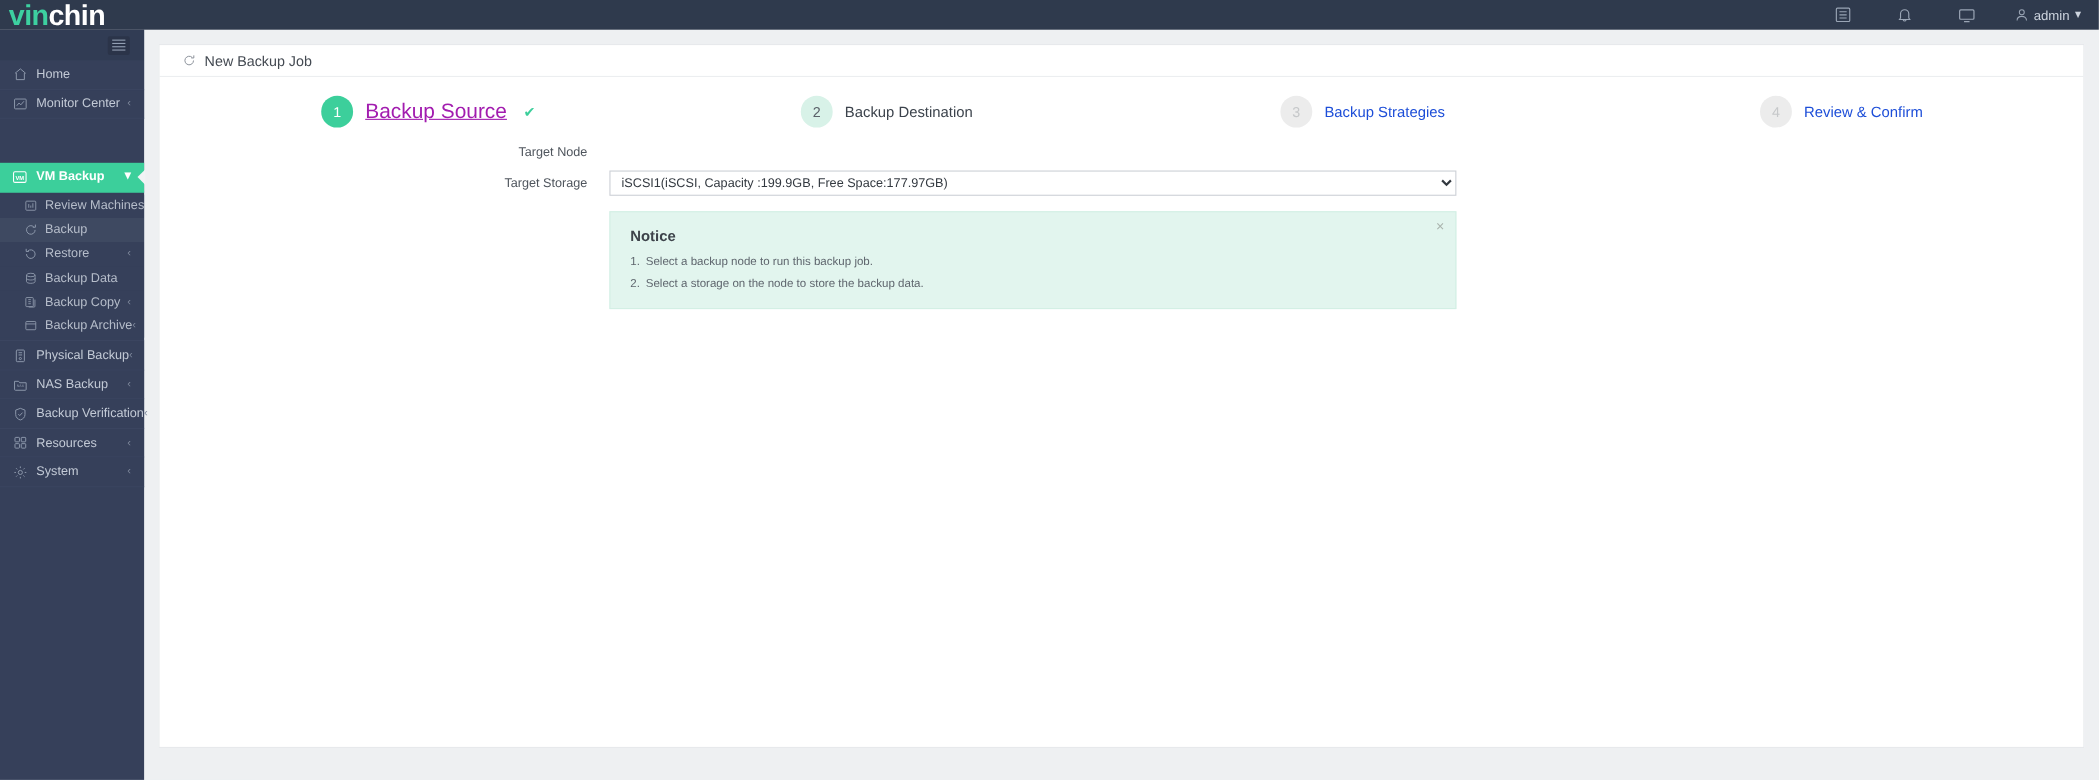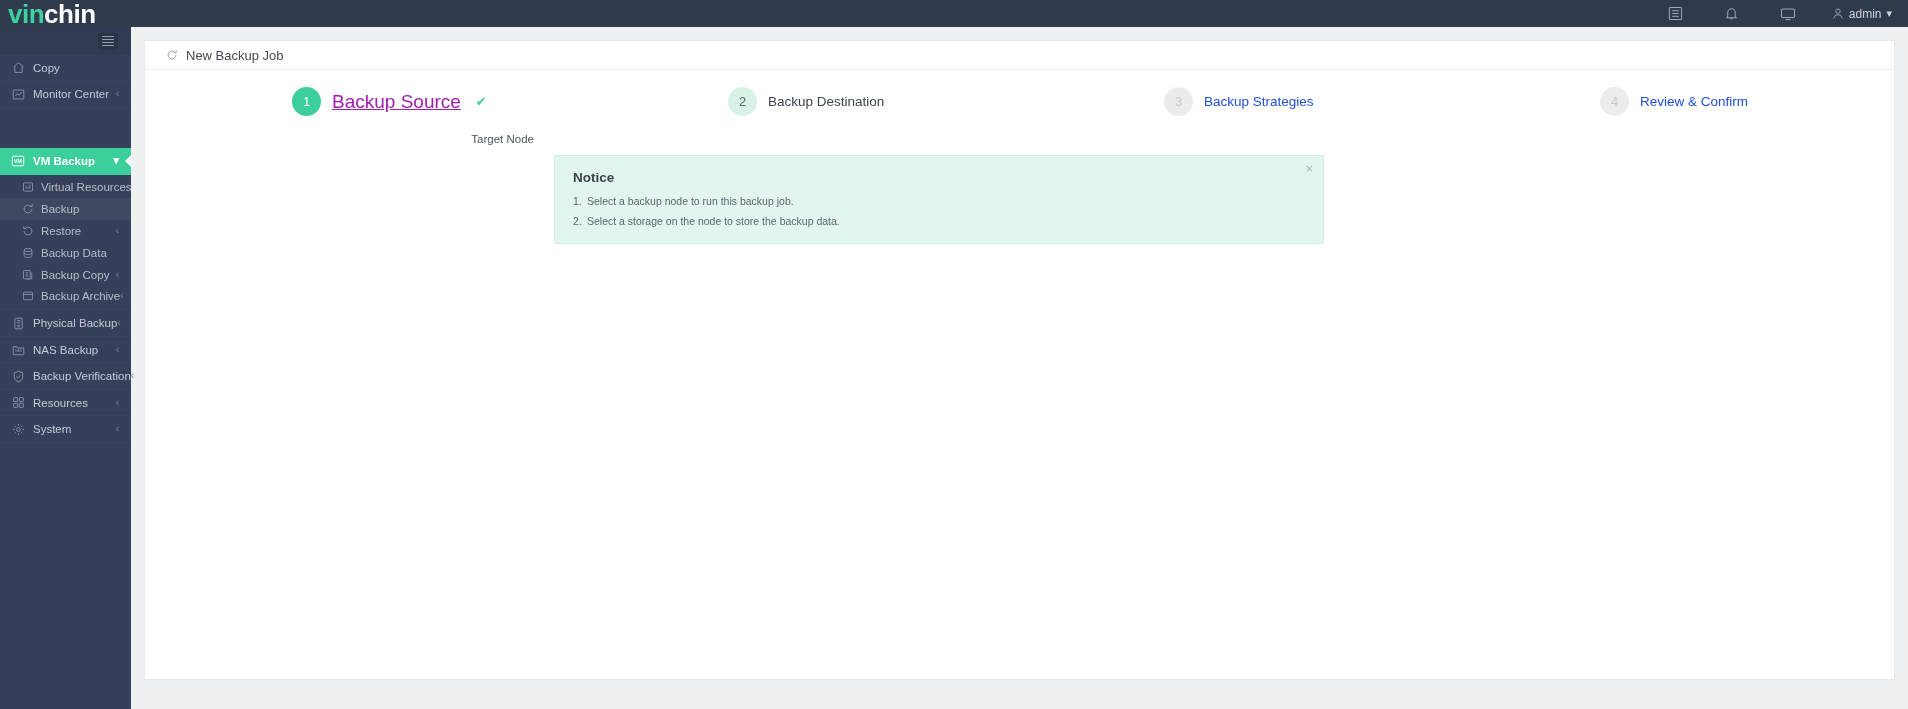--- a/index.html
+++ b/index.html
@@ -268,21 +268,21 @@
     </div>
   </div>
 
   <div class="nav-item">
     <span class="ic">
       <svg width="13" height="13" viewBox="0 0 16 16" fill="none" stroke="currentColor" stroke-width="1.1">
         <path d="M2 7l6-5 6 5"></path>
           <path d="M3.5 6.6V14h9V6.6"></path>
       </svg>
     </span>
-    <span>Copy</span>
+    <span>Home</span>
     <span class="chev"></span>
   </div>
 
   <div class="nav-item">
     <span class="ic">
       <svg width="13" height="13" viewBox="0 0 16 16" fill="none" stroke="currentColor" stroke-width="1.1">
         <rect x="1.5" y="2.5" width="13" height="11" rx="1"></rect>
           <polyline points="4,10 6.5,7 8.5,9 12,5"></polyline>
       </svg>
     </span>
@@ -304,21 +304,21 @@
   <div class="sub-group">
     <div class="sub-item">
       <span class="ic">
         <svg width="12" height="12" viewBox="0 0 16 16" fill="none" stroke="currentColor" stroke-width="1.1">
           <rect x="2" y="2.5" width="12" height="11" rx="1"></rect>
             <line x1="5.5" y1="10.5" x2="5.5" y2="6"></line>
             <line x1="8" y1="10.5" x2="8" y2="7.8"></line>
             <line x1="10.5" y1="10.5" x2="10.5" y2="5"></line>
         </svg>
       </span>
-      <span>Virtual Resources</span>
+      <span>Review Machines</span>
       <span class="chev"></span>
     </div>
     <div class="sub-item sel">
       <span class="ic">
         <svg width="12" height="12" viewBox="0 0 16 16" fill="none" stroke="currentColor" stroke-width="1.2">
           <path d="M13.2 8a5.2 5.2 0 1 1-1.6-3.7"></path>
             <polyline points="13.6,1.6 13.6,4.8 10.4,4.8"></polyline>
         </svg>
       </span>
       <span>Backup</span>
@@ -460,20 +460,28 @@
           <span class="circle">4</span>
           <span class="label">Review &amp; Confirm</span>
         </div>
       </div>
 
       <div id="form">
         <div class="frow">
           <div class="flabel">Target Node</div>
         </div>
 
+        <div class="frow" style="margin-bottom:14px">
+          <div class="flabel">Target Storage</div>
+          <div class="fctl">
+            <select class="fsel" style="height:23px">
+              <option>iSCSI1(iSCSI, Capacity :199.9GB, Free Space:177.97GB)</option>
+            </select>
+          </div>
+        </div>
 
         <div id="notice-wrap">
           <div id="notice-spacer"></div>
           <div id="notice">
             <span id="notice-close">×</span>
             <h4>Notice</h4>
             <ol>
               <li>
                 <span class="num">1.</span>
                 <span>Select a backup node to run this backup job.</span>

